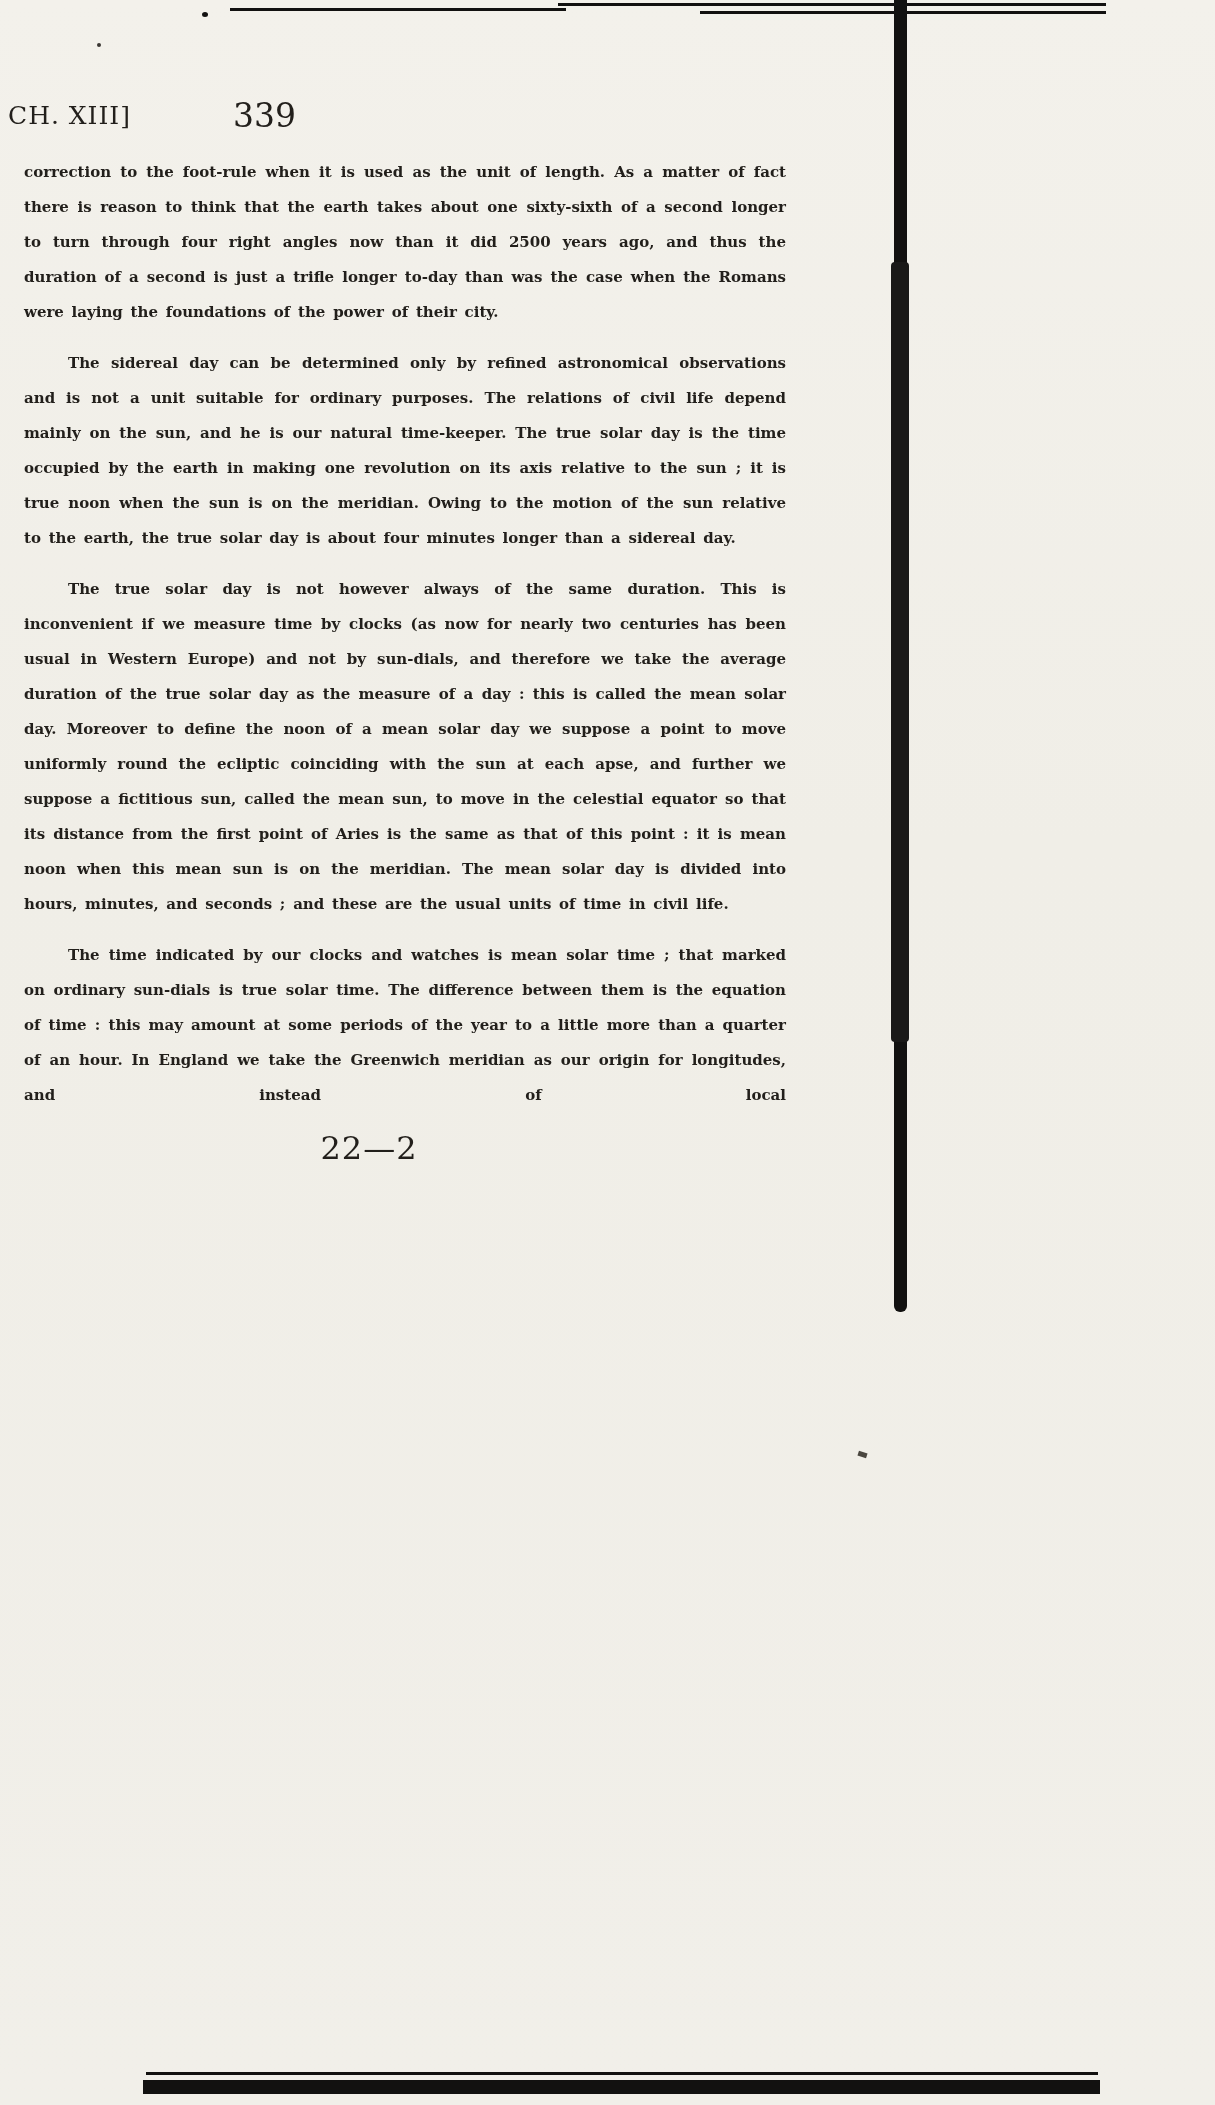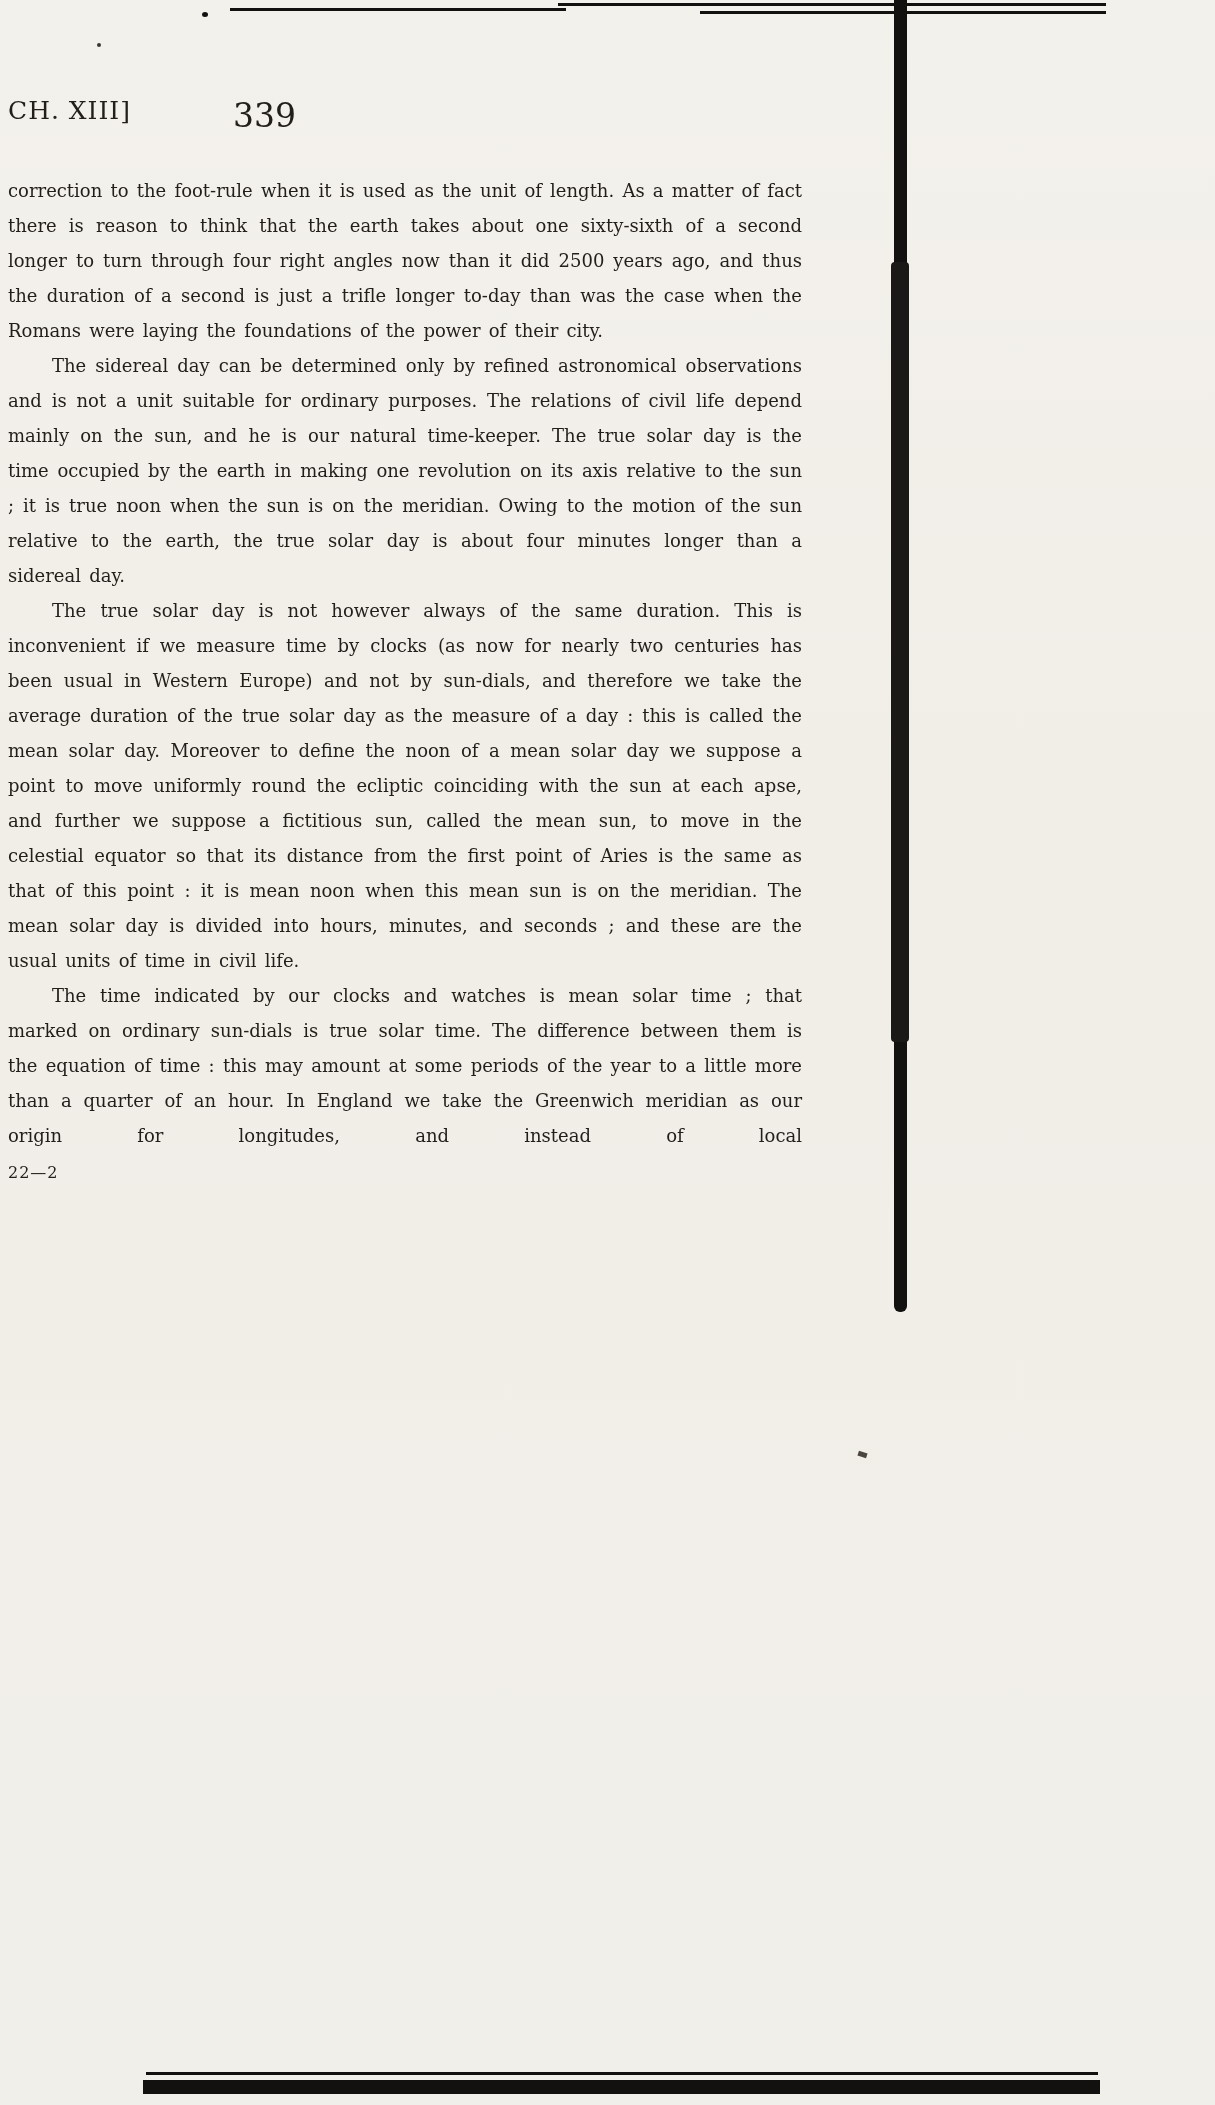--- a/index.html
+++ b/index.html
@@ -32,56 +32,57 @@
 
   
   .page-content {
     position: absolute;
     left: 8px;
     top: 96px;
     width: 794px;
   }
   .page-header {
     display: flex;
-    align-items: flex-start;
+    align-items: center;
     font-size: 25px;
-    margin-bottom: 38px;
+    margin-bottom: 20px;
   }
   .chapter {
     width: 178px;
     letter-spacing: 1px;
     white-space: nowrap;
   }
   .running-title {
     flex: 1;
     text-align: center;
     letter-spacing: 2.5px;
     word-spacing: 7px;
     white-space: nowrap;
   }
   .page-number {
     font-size: 33px;
     text-align: right;
     width: 110px;
   }
 
   .page-body p {
-    margin: 0;
-    font-size: 18px;
+    margin: 16px;
+    font-size: 15px;
     line-height: 35px;
     text-align: justify;
     word-spacing: 2.5px;
+    font-weight: bold;
   }
   .page-body p.indent { text-indent: 44px; }
   .page-body p.justify-last { text-align-last: justify; }
 
   .signature-mark {
     margin-top: 10px;
-    font-size: 16px;
-    text-align: left;
+    font-size: 32px;
+    text-align: center;
     padding-right: 72px;
     letter-spacing: 1px;
   }
 </style>
 </head>
 <body>
 
 <div class="scan-page">
 
   <div class="artifact top-line-a"></div>

